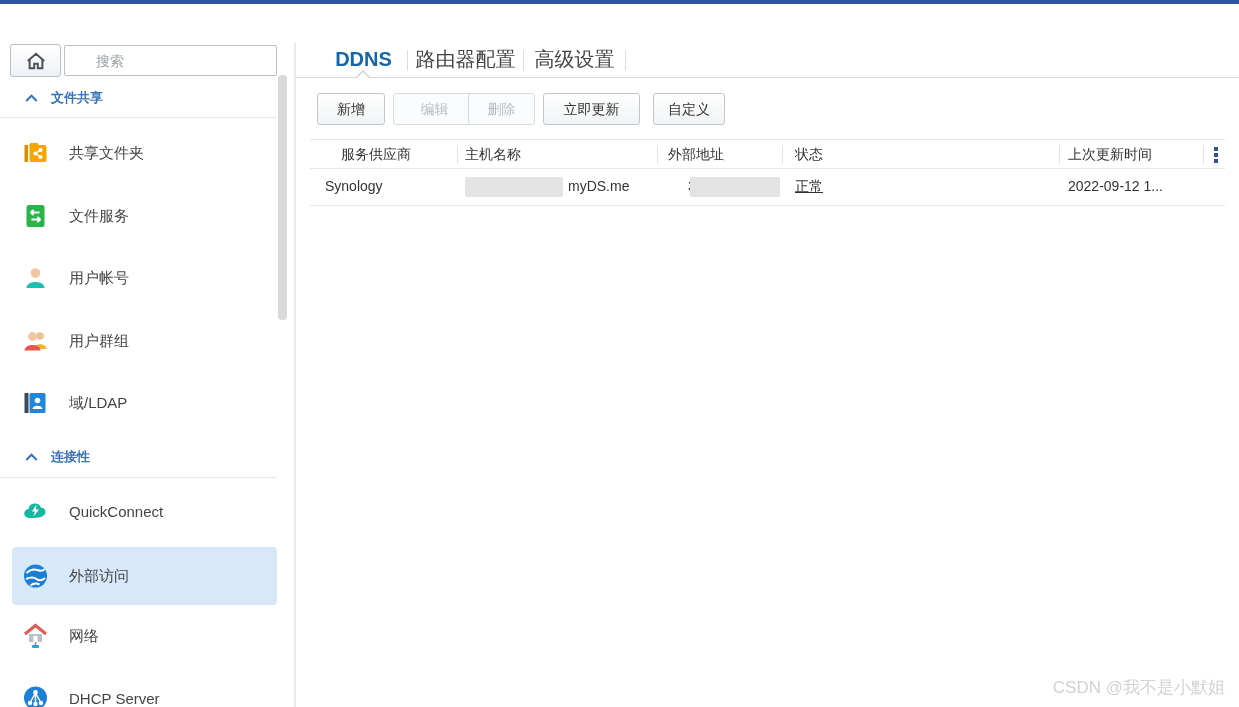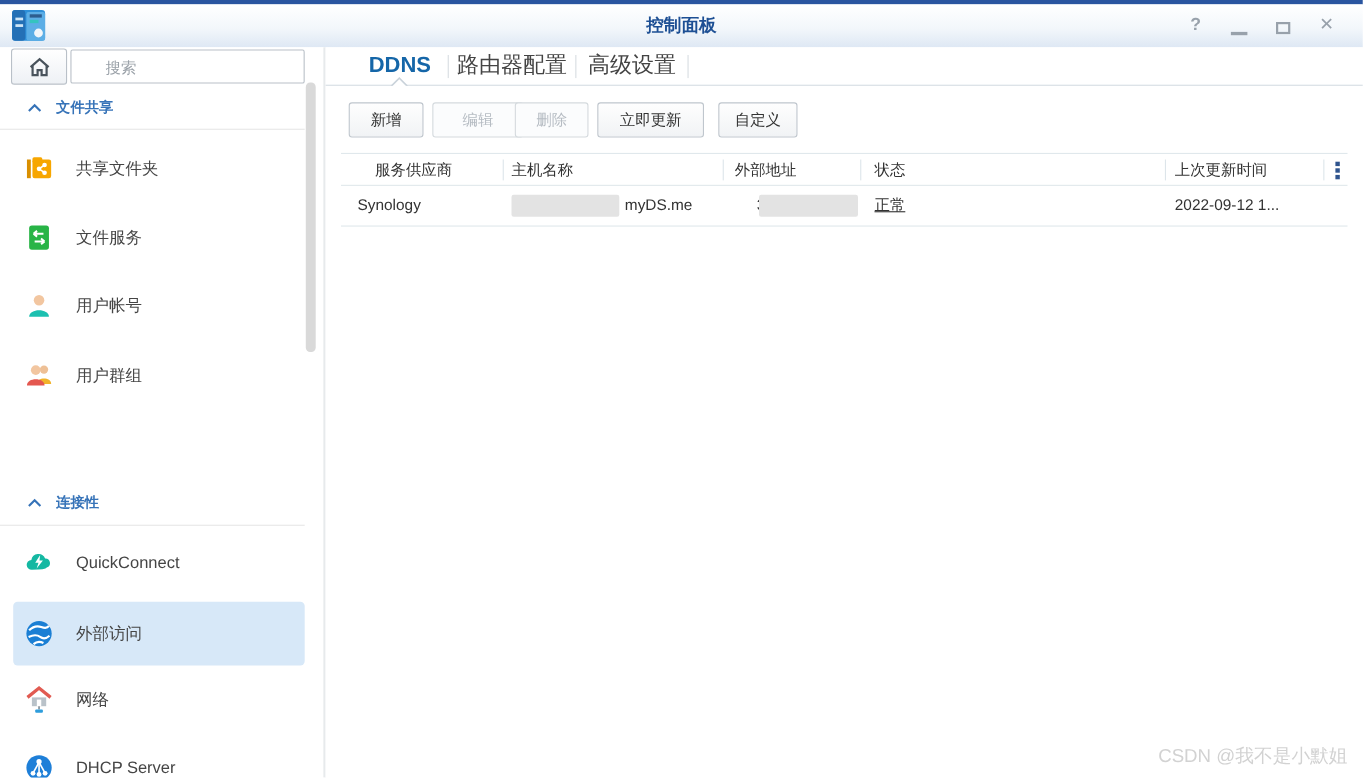--- a/index.html
+++ b/index.html
@@ -67,43 +67,20 @@
   .more-dots { position:absolute; top:6px; width:16px; height:18px; cursor:pointer; }
   .more-dots i { position:absolute; left:6px; width:4px; height:4px; background:#2f548e; }
   .watermark { position:absolute; right:14px; bottom:8px; font-size:17px; color:#d2d2d2; }
 </style>
 </head>
 <body>
 
 <div class="window">
   <div class="topstrip"></div>
 
-  <div class="titlebar">
-    <div class="app-icon">
-      <svg width="35" height="31" viewBox="0 0 35 31">
-        <rect x="1" y="1" width="30" height="28" rx="3" fill="#2e8fd8"></rect>
-        <rect x="1" y="1" width="12" height="28" rx="3" fill="#2470b6"></rect>
-        <rect x="4" y="8" width="7" height="2.5" fill="#cfe6f7"></rect>
-        <rect x="4" y="14" width="7" height="2.5" fill="#cfe6f7"></rect>
-        <rect x="14" y="3" width="17" height="26" rx="2" fill="#5caee6"></rect>
-        <rect x="17" y="5" width="11" height="3" fill="#2d5d8f"></rect>
-        <rect x="17" y="10" width="8" height="3" fill="#35c4c0"></rect>
-        <circle cx="25" cy="22" r="4" fill="#f2f6fa"></circle>
-      </svg>
-    </div>
-    <div class="title">控制面板</div>
-    <div class="winctl" style="left:1074px;">?</div>
-    <div class="winctl" style="left:1113px;">
-      <span class="min-bar"></span>
-    </div>
-    <div class="winctl" style="left:1153px;">
-      <span class="max-box"></span>
-    </div>
-    <div class="winctl" style="left:1193px;">✕</div>
-  </div>
 
   <div class="sidebar">
     <div class="home-btn">
       <svg width="22" height="20" viewBox="0 0 24 22">
         <path d="M3,11 L12,3 L21,11 M5,10 V19 H10 V14 H14 V19 H19 V10" fill="none" stroke="#49535c" stroke-width="2.2"></path>
       </svg>
     </div>
     <div class="search-box">
       <svg width="17" height="17" viewBox="0 0 20 20">
         <circle cx="8.5" cy="8.5" r="5.5" fill="none" stroke="#8d959e" stroke-width="2"></circle>
@@ -154,20 +131,29 @@
     </div>
 
     <div class="side-item" style="top:206px;">
       <svg width="27" height="26" viewBox="0 0 26 26">
         <circle cx="13" cy="8" r="4.8" fill="#f2c6a0"></circle>
         <path d="M4,23 C4,15 22,15 22,23 Z" fill="#1cc0b0"></path>
       </svg>
       <span>用户帐号</span>
     </div>
 
+    <div class="side-item" style="top:331px;">
+      <svg width="27" height="26" viewBox="0 0 26 26">
+        <rect x="2" y="3" width="4" height="20" fill="#3c4a5c"></rect>
+        <rect x="7" y="3" width="16" height="20" rx="1.5" fill="#1f86dd"></rect>
+        <circle cx="15" cy="10.5" r="2.8" fill="#fff"></circle>
+        <path d="M10,19 C10,14.5 20,14.5 20,19 Z" fill="#fff"></path>
+      </svg>
+      <span>域/LDAP</span>
+    </div>
 
     <div class="section-hdr" style="top:404px;">
       <svg width="15" height="10" viewBox="0 0 20 12">
         <polyline points="3,10 10,3 17,10" fill="none" stroke="#3673b8" stroke-width="2.6"></polyline>
       </svg>
       <span>连接性</span>
     </div>
     <div class="section-div" style="top:434px;"></div>
 
     <div class="side-item" style="top:439px;">

